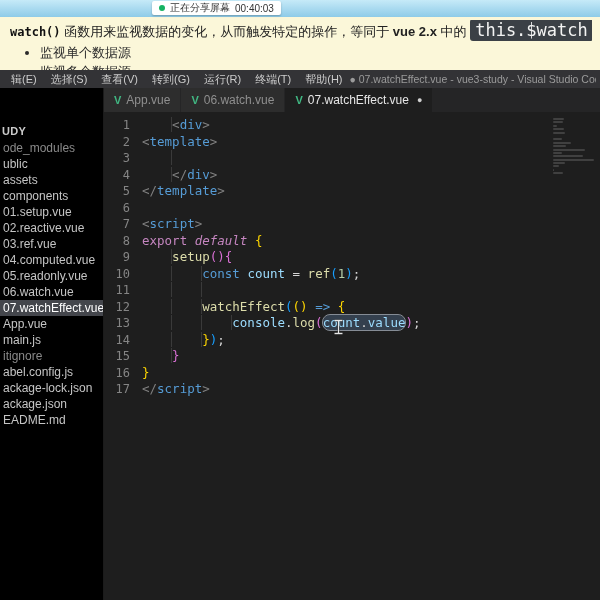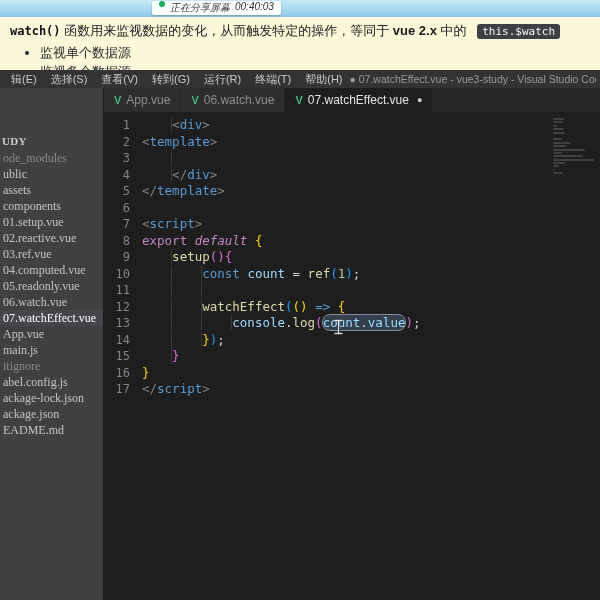--- a/index.html
+++ b/index.html
@@ -1,44 +1,44 @@
 <!DOCTYPE html>
 <html><head>
 <meta charset="utf-8">
 <style>
   html,body{margin:0;padding:0;}
   body{width:600px;height:600px;overflow:hidden;background:#1e1e1e;font-family:"Liberation Sans",sans-serif;}
 
   
   .share-bar{height:17px;background:linear-gradient(180deg,#c6eaf8,#8ecbe8);position:relative;}
   .share-pill{position:absolute;left:152px;top:1px;height:14px;background:#ffffff;border-radius:2px;
-    display:flex;gap:5px;padding:0 7px;font-size:10px;color:#333;box-shadow:0 1px 2px rgba(0,0,0,.25);white-space:nowrap;font-style:italic;}
+    display:flex;align-items:center;gap:5px;padding:0 7px;font-size:10px;color:#333;box-shadow:0 1px 2px rgba(0,0,0,.25);white-space:nowrap;}
   .green-dot{width:6px;height:6px;border-radius:50%;background:#15b362;flex:none;}
   .viewers-pill{position:absolute;left:268px;top:1px;height:14px;background:#ffffff;border-radius:2px;
     display:flex;align-items:center;gap:5px;padding:0 7px 0 2px;font-size:10px;color:#333;box-shadow:0 1px 2px rgba(0,0,0,.25);white-space:nowrap;}
   .red-badge{width:11px;height:11px;background:#e23b30;border-radius:2px;position:relative;flex:none;cursor:pointer;}
   .red-badge::after{content:"";position:absolute;inset:3.5px;background:#fff;}
 
   
   .notes{height:53px;background:#fbf7d9;padding:3px 8px 0 10px;font-size:13px;color:#222;overflow:hidden;box-sizing:border-box;}
   .note-line{height:21px;line-height:21px;white-space:nowrap;overflow:hidden;}
   .inline-code{font-family:"DejaVu Sans Mono",monospace;font-weight:bold;font-size:12px;color:#111;}
-  .badge-code{font-family:"DejaVu Sans Mono",monospace;font-size:11px;background:#3b4046;color:#f3f3f3;padding:1px 5px;border-radius:3px;margin-left:7px;}
+  .badge-code{font-family:"DejaVu Sans Mono",monospace;font-size:17px;background:#3b4046;color:#f3f3f3;padding:1px 5px;border-radius:3px;}
   ul.notes-list{margin:2px 0 0 0;padding-left:30px;}
   ul.notes-list li{line-height:19px;font-size:13px;color:#2a2a2a;}
 
   
   .menu-bar{height:18px;background:#333336;display:flex;align-items:center;font-size:11px;color:#cccccc;padding:0 4px;white-space:nowrap;overflow:hidden;}
   .menu-items{display:flex;align-items:center;}
   .menu-item{padding:0 7px;cursor:pointer;}
   .window-title{margin-left:auto;color:#9b9b9b;font-size:10.5px;white-space:nowrap;overflow:hidden;padding-right:2px;}
 
   
   .main{display:flex;height:512px;}
-  .sidebar{width:103px;flex:none;background:#404040;padding-top:44px;box-sizing:border-box;overflow:hidden;font-family:Liberation Serif, serif;}
+  .sidebar{width:103px;flex:none;background:#000000;padding-top:34px;box-sizing:border-box;overflow:hidden;}
   .side-header{font-size:11px;font-weight:bold;color:#cbcbcb;height:18px;line-height:18px;padding-left:2px;letter-spacing:.3px;cursor:pointer;}
   .side-item{height:16px;line-height:16px;font-size:12px;color:#c5c5c5;padding-left:3px;white-space:nowrap;overflow:hidden;cursor:pointer;}
   .side-item.dim{color:#8a8a8a;}
   .side-item.selected{background:#44464c;color:#ffffff;}
 
   .editor-col{flex:1;display:flex;flex-direction:column;min-width:0;border-left:1px solid #1b1b1b;}
   .tab-bar{height:24px;background:#252526;display:flex;flex:none;}
   .tab{display:flex;align-items:center;gap:5px;padding:0 10px;font-size:12px;color:#8f8f8f;background:#2d2d2d;border-right:1px solid #252526;cursor:pointer;white-space:nowrap;}
   .tab.active{background:#1e1e1e;color:#e6e6e6;}
   .vue-icon{color:#41b883;font-weight:bold;font-size:11px;}

